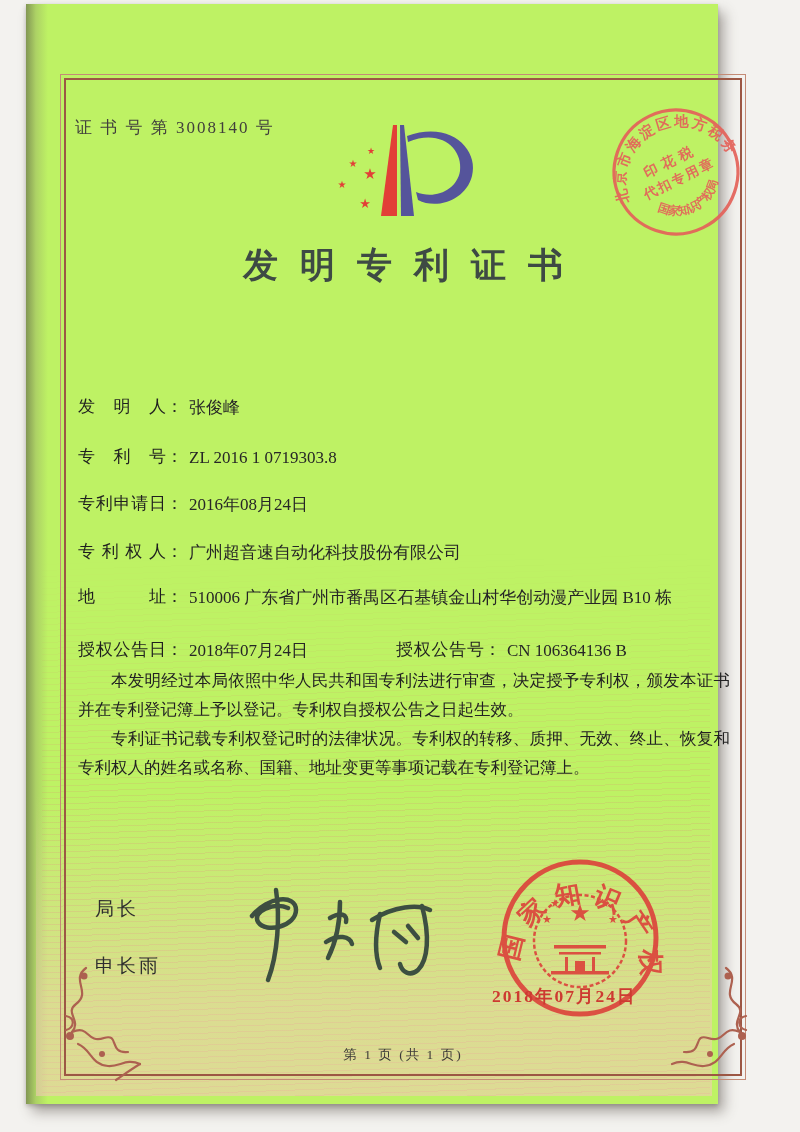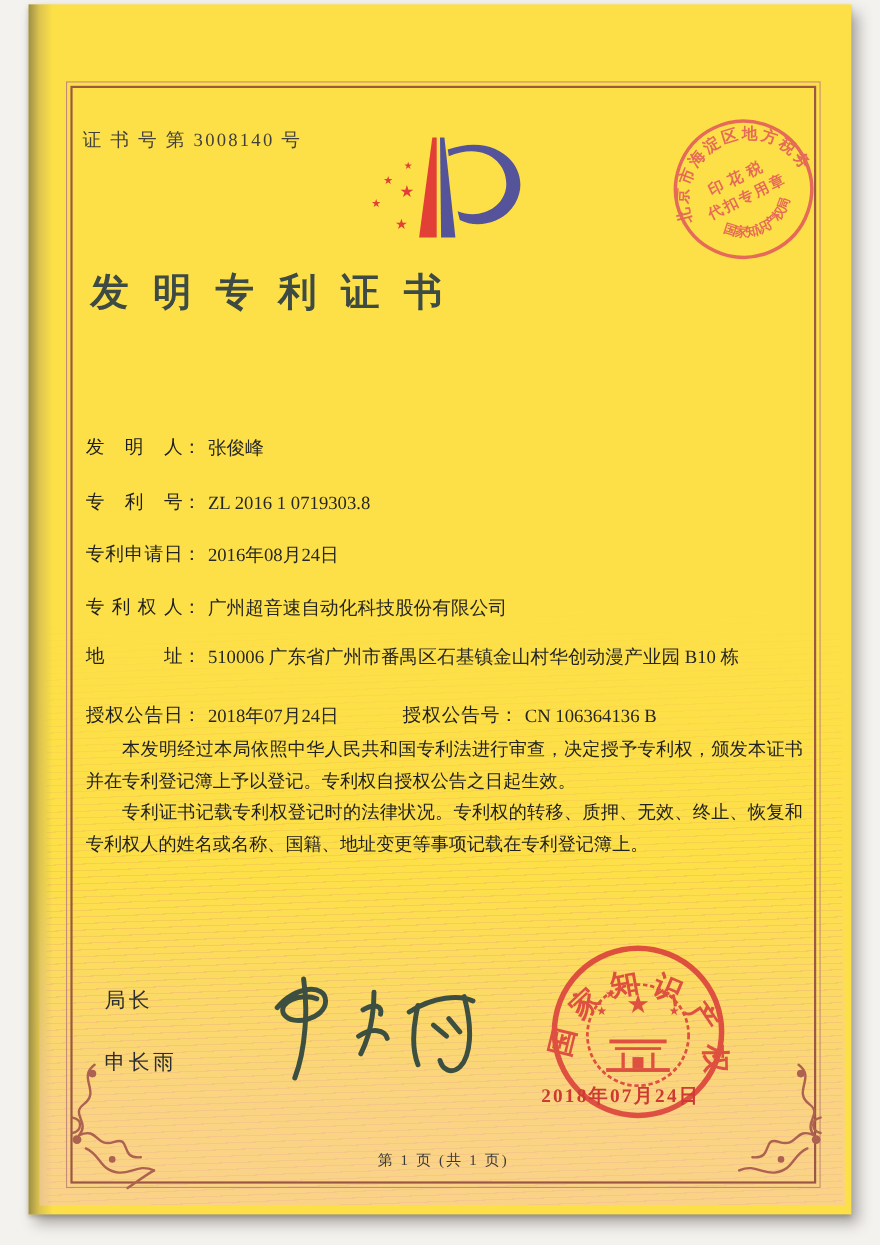--- a/index.html
+++ b/index.html
@@ -3,22 +3,22 @@
 <meta charset="utf-8">
 <style>
   * { margin:0; padding:0; box-sizing:border-box; }
   html,body { width:800px; height:1132px; }
   body {
     background:#f3f2ef;
     font-family:"Liberation Serif","DejaVu Serif",serif;
     position:relative; overflow:hidden;
   }
   .paper {
-    position:absolute; left:26px; top:4px; width:748px; height:1100px;
-    background:#fde047;
+    position:absolute; left:26px; top:4px; width:692px; height:1100px;
+    background:#bef264;
     box-shadow: 6px 8px 12px rgba(80,72,64,.45), 0 2px 4px rgba(80,72,64,.3);
   }
   .spine {
     position:absolute; left:0; top:0; width:22px; height:100%;
     background:linear-gradient(to right, rgba(82,76,70,.55), rgba(120,112,104,.25) 45%, rgba(255,255,255,0));
     pointer-events:none;
   }
   
   .guilloche {
     position:absolute; left:16px; right:8px; top:548px; height:544px;
@@ -45,33 +45,33 @@
     border:2px solid #9c5744;
   }
   .certno {
     position:absolute; left:49px; top:112px;
     font-size:17px; letter-spacing:2px; color:#413f3c;
   }
   .logo { position:absolute; left:299px; top:112px; }
   .taxstamp { position:absolute; left:570px; top:88px; opacity:.92; }
   .title {
     position:absolute; left:34px; top:238px; width:686px;
-    font-size:35px; font-weight:600;
+    text-align:center; font-size:35px; font-weight:600;
     letter-spacing:22px; text-indent:22px; color:#3e4a44;
   }
   .frow { position:absolute; left:52px; font-size:17px; color:#262626; }
   .flabel {
     display:inline-block; width:88px; vertical-align:top;
     text-align:justify; text-align-last:justify; color:#1f1f1f;
   }
   .fcolon { display:inline-block; vertical-align:top; }
   .fvalue { display:inline-block; vertical-align:top; margin-left:6px; max-width:540px; line-height:1.55; }
   .r1{top:338px}.r2{top:391px}.r3{top:441px}.r4{top:488px}.r5{top:536px}
   .r6{top:581px}.r7{top:634px}
-  .pair2 { margin-left:58px; }
+  .pair2 { margin-left:88px; }
   .bodytext {
     position:absolute; left:52px; top:662px; width:652px;
     font-size:16.5px; line-height:29px; color:#222; text-align:justify;
   }
   .bodytext p { text-indent:2em; }
   .sig-title { position:absolute; left:69px; top:892px; font-size:19px; letter-spacing:3px; color:#2e2e2e; font-family:"Liberation Sans",sans-serif; }
   .sig-name  { position:absolute; left:69px; top:949px; font-size:19px; letter-spacing:3px; color:#2e2e2e; font-family:Liberation Sans, sans-serif; }
   .sig-hand  { position:absolute; left:196px; top:880px; }
   .seal { position:absolute; left:469px; top:849px; }
   .seal-date {

